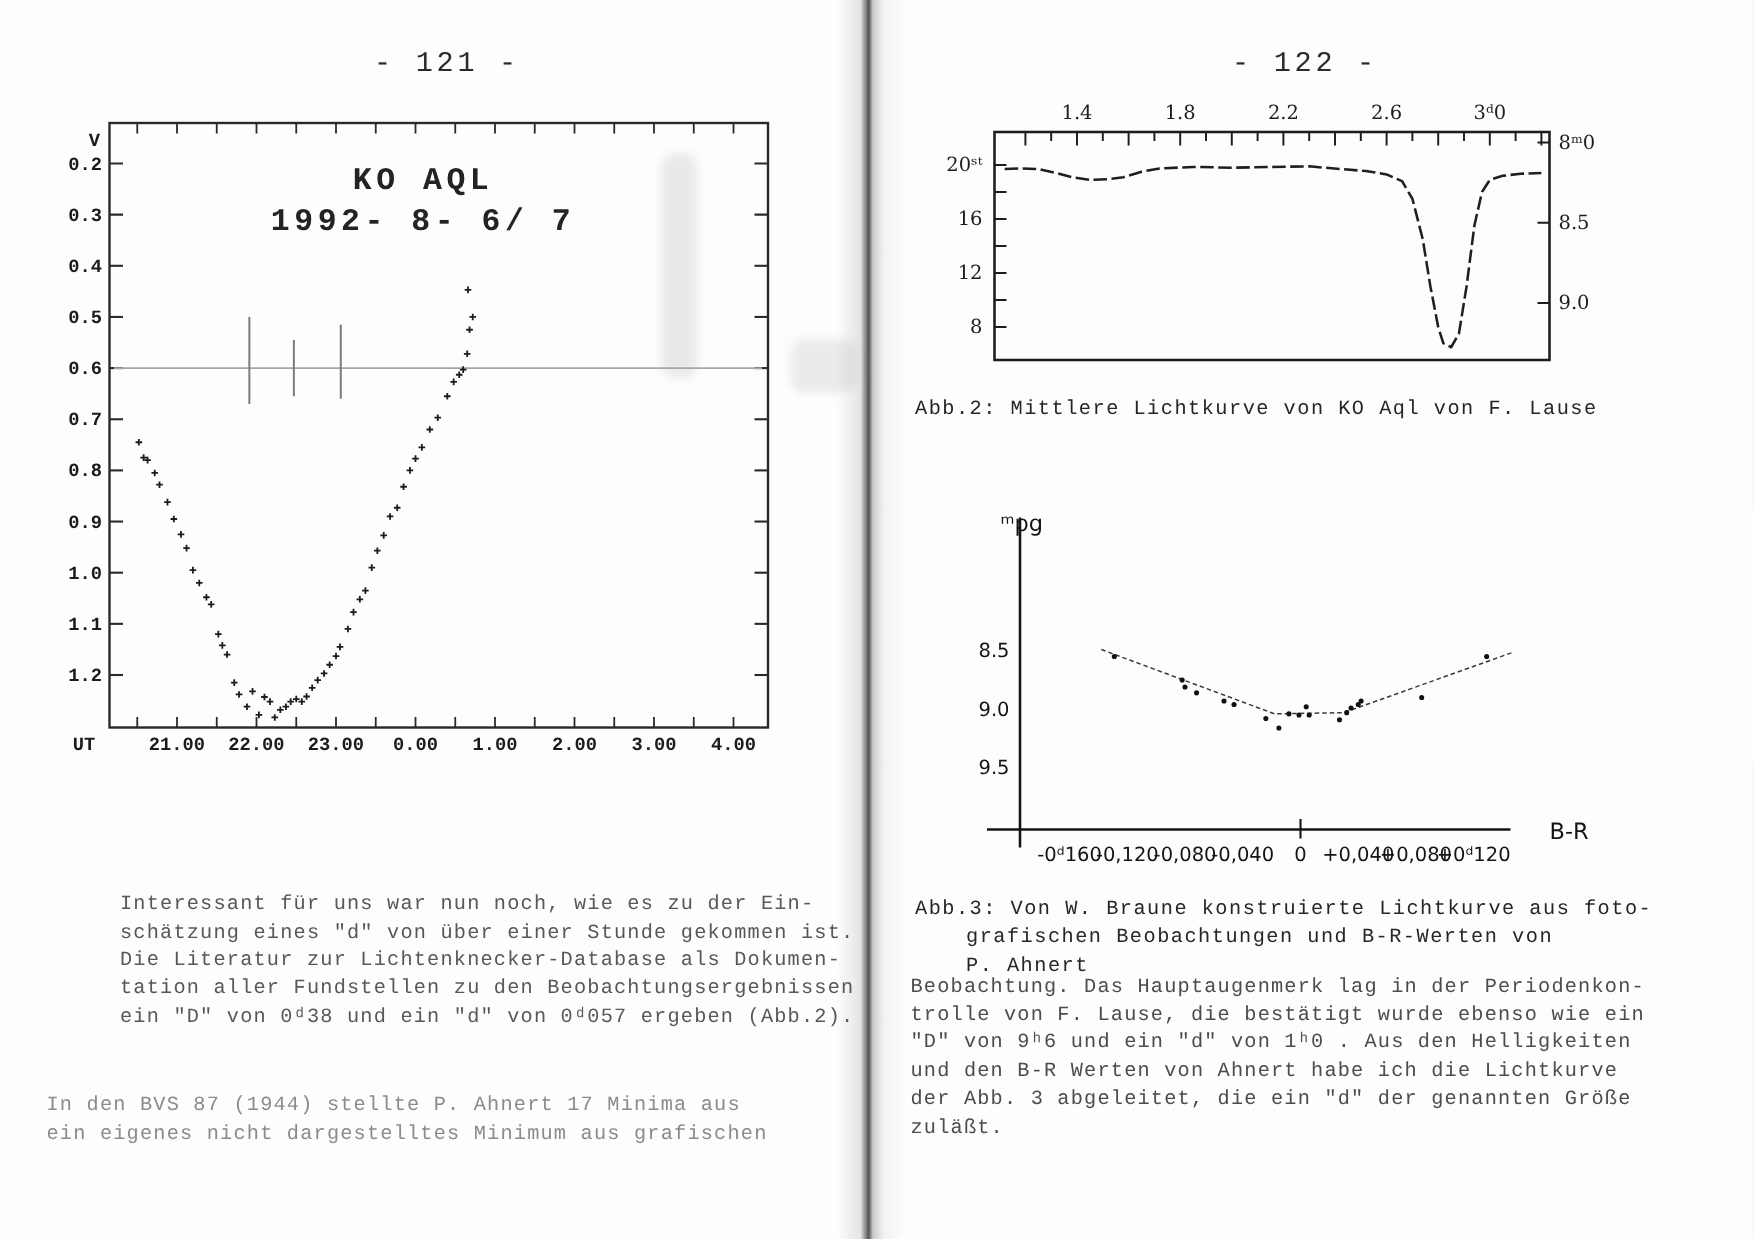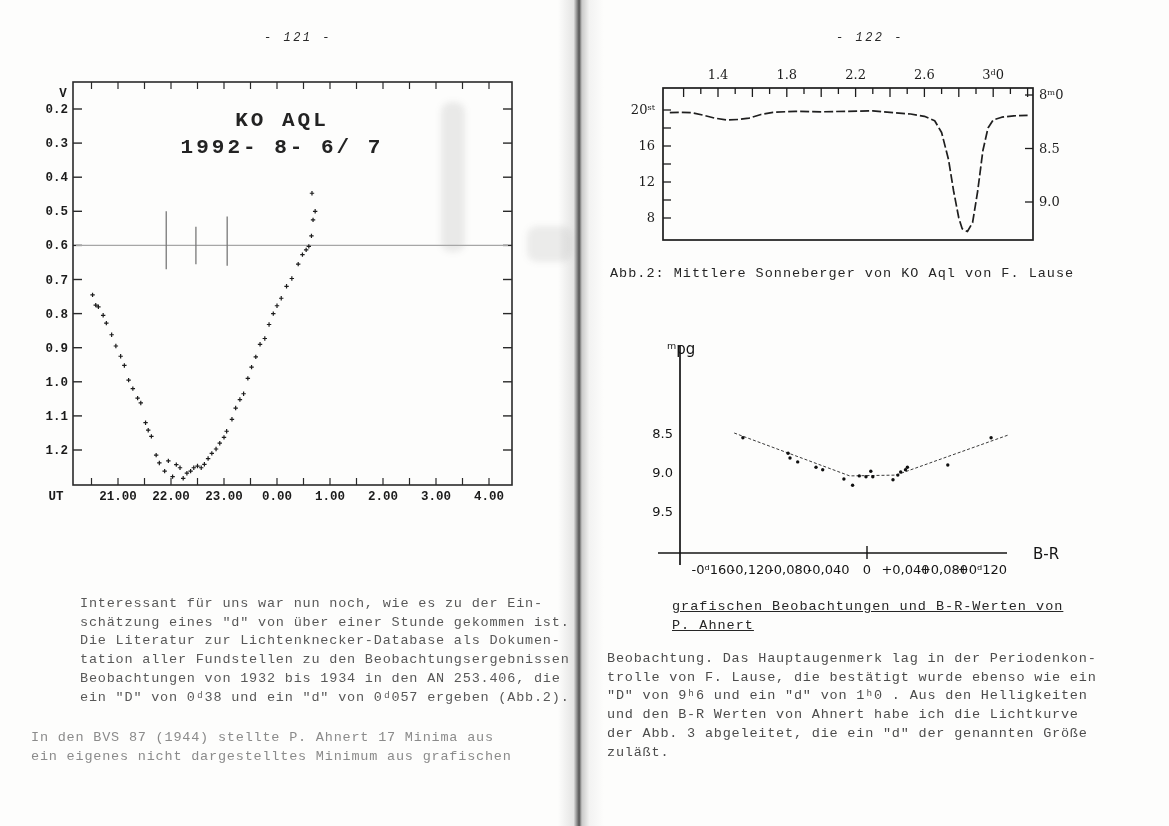--- a/index.html
+++ b/index.html
@@ -5,24 +5,24 @@
   html,body{margin:0;padding:0;background:#e8e8e6;}
   .stage{position:relative;width:1169px;height:826px;background:#fdfdfc;overflow:hidden;
          font-family:"Liberation Mono","DejaVu Sans Mono",monospace;}
   .stage > div, .stage > svg{position:absolute;}
   .gutter{left:558px;top:0;width:46px;height:826px;
     background:linear-gradient(90deg, rgba(120,120,120,0) 0%, rgba(100,100,100,.16) 34%,
       rgba(35,35,35,.78) 46%, rgba(70,70,70,.28) 52%, rgba(120,120,120,.08) 68%, rgba(255,255,255,0) 100%);}
   .artifact{filter:blur(3px);border-radius:10px;}
   .a1{left:441px;top:102px;width:24px;height:150px;background:rgba(60,60,60,.10);}
   .a2{left:527px;top:226px;width:44px;height:36px;background:rgba(60,60,60,.09);}
-  .pagehdr{font-size:12px;letter-spacing:2.5px;color:#2a2a2a;text-align:center;font-style:italic;}
+  .pagehdr{font-size:19px;letter-spacing:2.5px;color:#2a2a2a;text-align:center;}
   .caption{font-size:13.5px;letter-spacing:1px;color:#262626;white-space:pre;}
   .caption3 div{font-size:13.5px;letter-spacing:1px;color:#262626;line-height:19px;white-space:pre;}
-  .caption3 .ind{margin-left:62px;text-decoration:underline;}
+  .caption3 .ind{margin-left:34px;}
   .bodytext div{font-size:13.5px;line-height:18.7px;letter-spacing:.8px;white-space:pre;}
   .p1 div{color:#585858;margin-left:38px;}
   .p2 div{color:#8b8b8b;}
   .p3 div{color:#4c4c4c;}
   .c1lab{font:bold 12.5px "Liberation Mono","DejaVu Sans Mono",monospace;fill:#1b1b1b;}
   .c1title{font:bold 21px "Liberation Mono","DejaVu Sans Mono",monospace;fill:#232323;letter-spacing:3px;}
   .c2lab{font:13px "DejaVu Serif","Liberation Serif",serif;fill:#1d1d1d;}
   .c3lab{font:13px "DejaVu Sans","Liberation Sans",sans-serif;fill:#141414;}
   .c3lab-lg{font:15px "DejaVu Sans","Liberation Sans",sans-serif;fill:#141414;}
 </style>
@@ -179,21 +179,20 @@
       <path d="M282.96 151.3H287.35999999999996M285.15999999999997 149.10000000000002V153.5" stroke="#1c1c1c" stroke-width="1.2" fill="none"></path>
       <path d="M279.78000000000003 133.227H284.18M281.98 131.02700000000002V135.427" stroke="#1c1c1c" stroke-width="1.2" fill="none"></path>
     </svg>
 
 
   <div class="bodytext p1" style="left:42px;top:595px">
     <div>Interessant für uns war nun noch, wie es zu der Ein-</div>
     <div>schätzung eines "d" von über einer Stunde gekommen ist.</div>
     <div>Die Literatur zur Lichtenknecker-Database als Dokumen-</div>
     <div>tation aller Fundstellen zu den Beobachtungsergebnissen</div>
-    <div>Beobachtungen von 1932 bis 1934 in den AN 253.406, die</div>
     <div>ein "D" von 0ᵈ38 und ein "d" von 0ᵈ057 ergeben (Abb.2).</div>
   </div>
 
   <div class="bodytext p2" style="left:31px;top:729px">
     <div>In den BVS 87 (1944) stellte P. Ahnert 17 Minima aus</div>
     <div>ein eigenes nicht dargestelltes Minimum aus grafischen</div>
   </div>
 
   <div class="pagehdr" style="left:800px;top:31px;width:140px">- 122 -</div>
 
@@ -238,21 +237,21 @@
       <text x="60" y="167" text-anchor="end" class="c2lab">8</text>
       <line x1="430" y1="40" x2="438" y2="40" stroke="#1d1d1d" stroke-width="1.3"></line>
       <text x="444" y="44" text-anchor="start" class="c2lab">8ᵐ0</text>
       <line x1="430" y1="93.5" x2="438" y2="93.5" stroke="#1d1d1d" stroke-width="1.3"></line>
       <text x="444" y="97.5" text-anchor="start" class="c2lab">8.5</text>
       <line x1="430" y1="147" x2="438" y2="147" stroke="#1d1d1d" stroke-width="1.3"></line>
       <text x="444" y="151" text-anchor="start" class="c2lab">9.0</text>
       <path d="M74.8 57.7L85.2 57.3L97.2 57.7L109.2 60.4L119.6 63.1L131.6 64.9L143.6 64.5L154.0 63.1L166.0 59.5L178.0 57.3L200.4 56.3L226.2 56.8L252.0 56.3L277.8 55.9L298.4 57.7L315.6 59.0L329.4 61.3L339.7 65.8L346.6 77.5L353.5 104.5L358.6 136.0L363.8 163.0L367.2 173.8L372.4 176.5L377.6 167.5L382.7 136.0L387.9 95.5L393.0 73.0L398.2 64.9L406.8 62.2L418.8 60.8L432.6 60.4" fill="none" stroke="#1f1f1f" stroke-width="1.7" stroke-dasharray="9 3" stroke-linejoin="round"></path>
     </svg>
 
-  <div class="caption" style="left:610px;top:266px">Abb.2: Mittlere Sonneberger von KO Aql von F. Lause</div>
+  <div class="caption" style="left:610px;top:266px">Abb.2: Mittlere Lichtkurve von KO Aql von F. Lause</div>
 
   <svg id="svg3" style="left:595px;top:330px" width="574" height="262">
       <line x1="85" y1="15" x2="85" y2="235" stroke="#141414" stroke-width="1.7"></line>
       <line x1="63" y1="223" x2="412" y2="223" stroke="#141414" stroke-width="1.7"></line>
       <line x1="272" y1="216" x2="272" y2="229" stroke="#141414" stroke-width="1.4"></line>
       <text x="72" y="24" text-anchor="start" class="c3lab-lg">ᵐpg</text>
       <text x="78" y="108" text-anchor="end" class="c3lab">8.5</text>
       <text x="78" y="147" text-anchor="end" class="c3lab">9.0</text>
       <text x="78" y="186" text-anchor="end" class="c3lab">9.5</text>
       <text x="118.07999999999998" y="244" text-anchor="middle" class="c3lab">-0ᵈ160</text>
@@ -280,20 +279,21 @@
       <circle cx="298.0" cy="149.8" r="1.7" fill="#101010"></circle>
       <circle cx="302.8" cy="145.1" r="1.7" fill="#101010"></circle>
       <circle cx="305.7" cy="142.0" r="1.7" fill="#101010"></circle>
       <circle cx="310.5" cy="139.7" r="1.7" fill="#101010"></circle>
       <circle cx="312.4" cy="137.3" r="1.7" fill="#101010"></circle>
       <circle cx="352.8" cy="135.0" r="1.7" fill="#101010"></circle>
       <circle cx="396.1" cy="107.7" r="1.7" fill="#101010"></circle>
     </svg>
 
   <div class="caption3" style="left:610px;top:597px">
+    <div>Abb.3: Von W. Braune konstruierte Lichtkurve aus foto-</div>
     <div class="ind">grafischen Beobachtungen und B-R-Werten von</div>
     <div class="ind">P. Ahnert</div>
   </div>
 
   <div class="bodytext p3" style="left:607px;top:650px">
     <div>Beobachtung. Das Hauptaugenmerk lag in der Periodenkon-</div>
     <div>trolle von F. Lause, die bestätigt wurde ebenso wie ein</div>
     <div>"D" von 9ʰ6 und ein "d" von 1ʰ0 . Aus den Helligkeiten</div>
     <div>und den B-R Werten von Ahnert habe ich die Lichtkurve</div>
     <div>der Abb. 3 abgeleitet, die ein "d" der genannten Größe</div>

